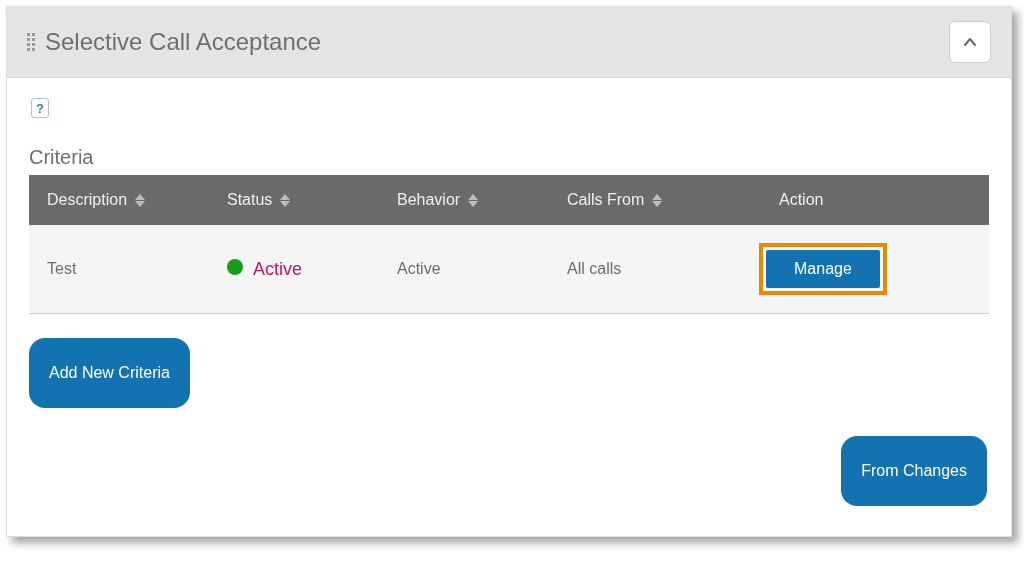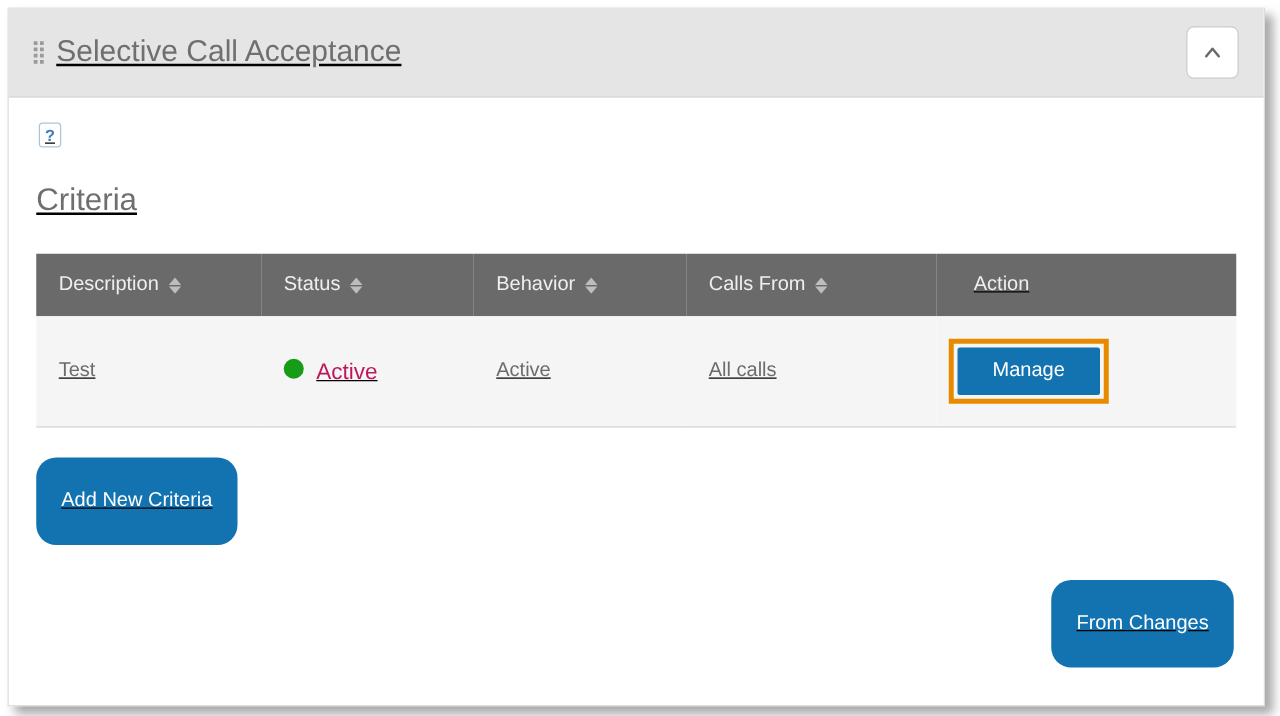--- a/index.html
+++ b/index.html
@@ -10,21 +10,20 @@
       height: 573px;
       position: relative;
       padding: 6px;
     }
     .panel {
       border: 1px solid #ddd;
       background: #fff;
       box-shadow: 6px 6px 8px rgba(0,0,0,0.35);
       width: 1006px;
       overflow: hidden;
-      text-decoration: underline;
     }
     .panel-header {
       background: #e5e5e5;
       padding: 14px 20px;
       display: flex;
       align-items: center;
       justify-content: space-between;
       border-bottom: 1px solid #d6d6d6;
     }
     .panel-header-left {
@@ -63,24 +62,24 @@
       border-radius: 3px;
       display: flex; align-items: center; justify-content: center;
       color: #3a7bbf;
       font-size: 13px;
       font-weight: bold;
       cursor: pointer;
       margin-bottom: 28px;
       margin-left: 2px;
     }
     .section-title {
-      font-size: 25px;
+      font-size: 20px;
       color: #6f6f6f;
       font-weight: 400;
-      margin-bottom: 28px;
+      margin-bottom: 6px;
     }
     .table-wrap {
       border-bottom: 1px solid #ccc;
       margin-bottom: 24px;
     }
     table { width: 100%; border-collapse: collapse; }
     thead tr { background: #6a6a6a; }
     th {
       text-align: left;
       color: #efefef;

